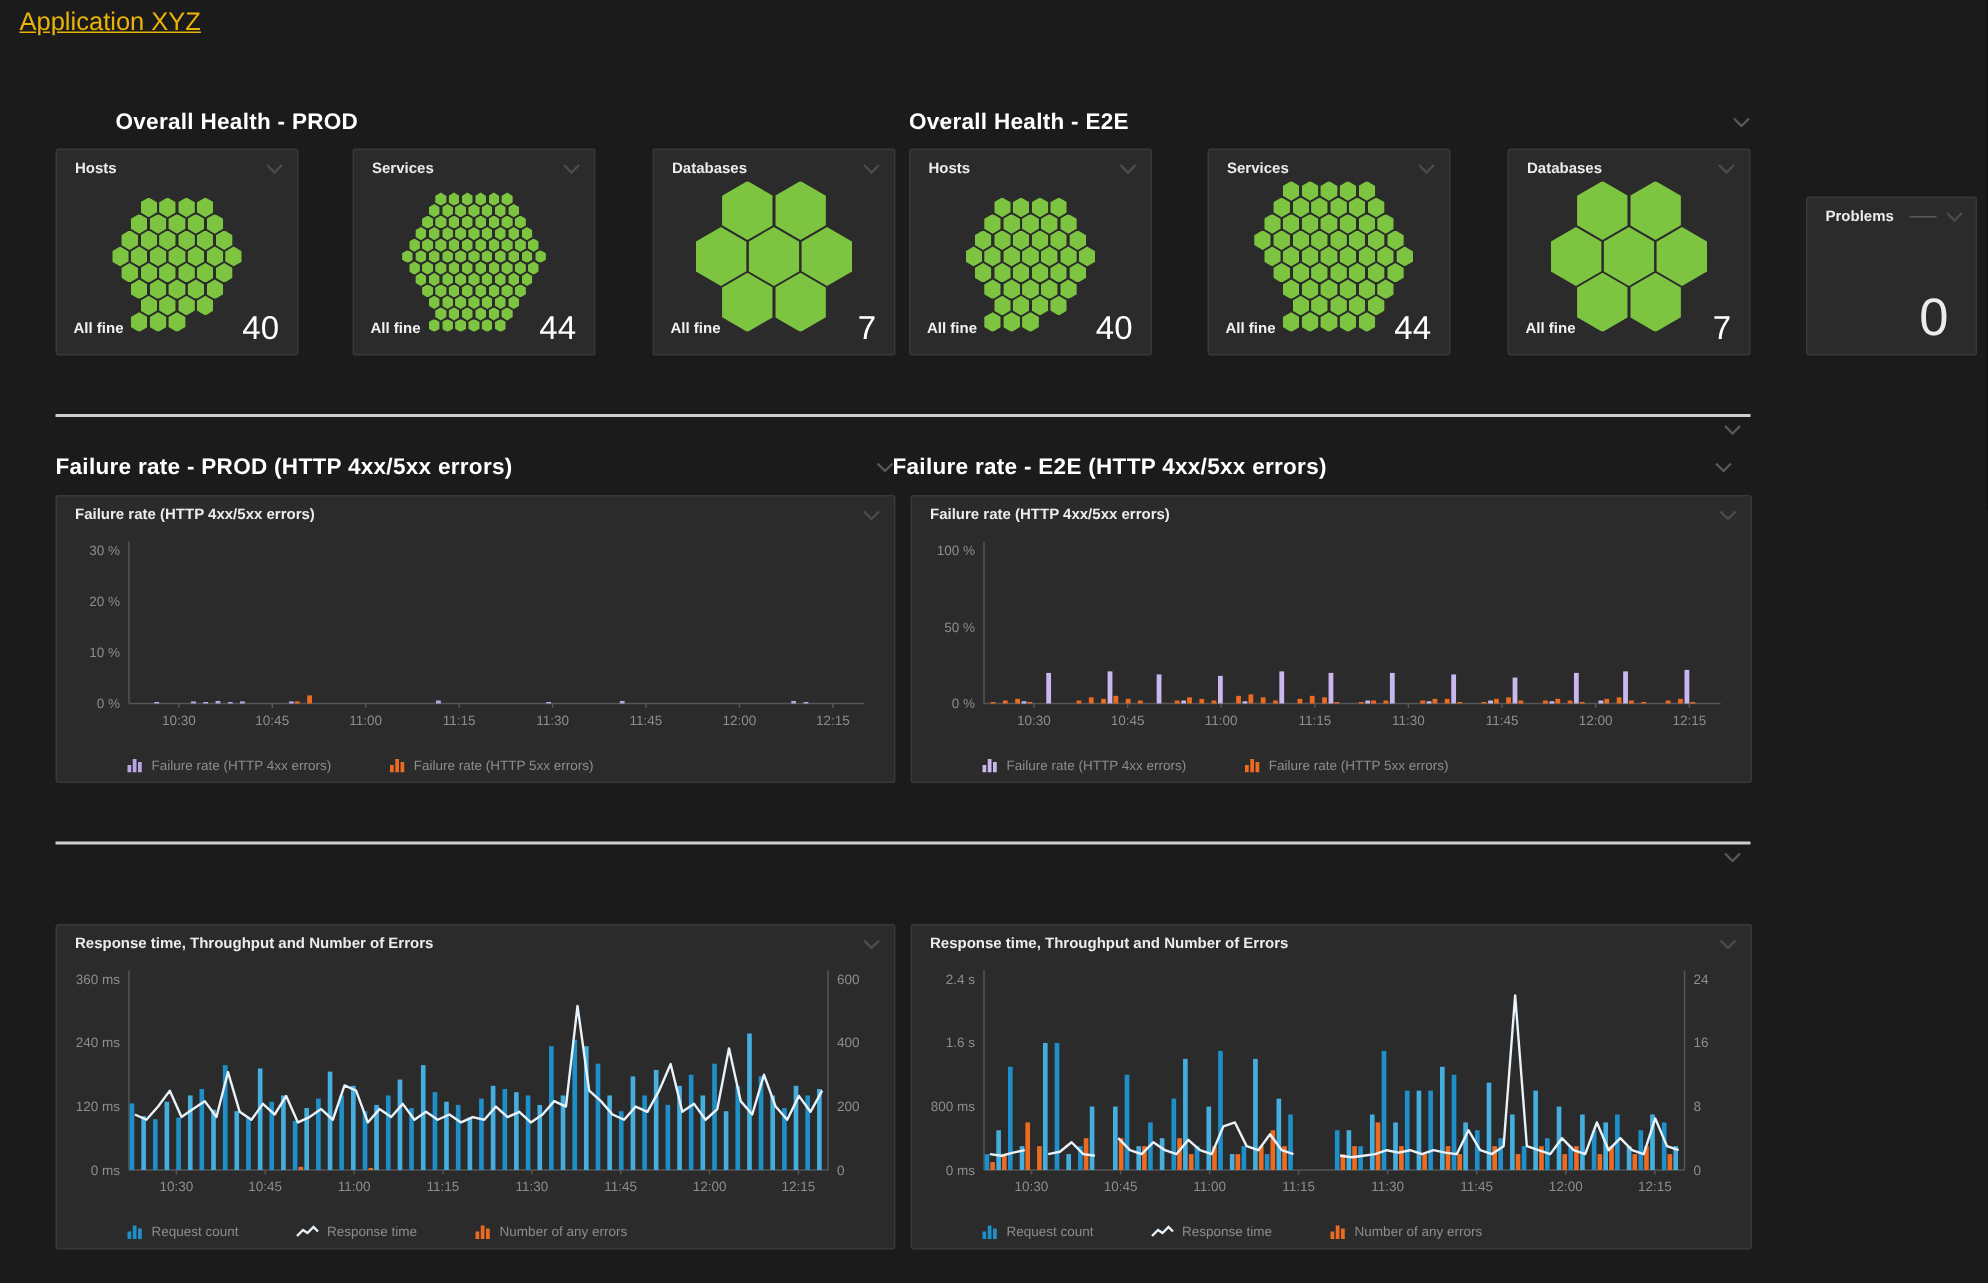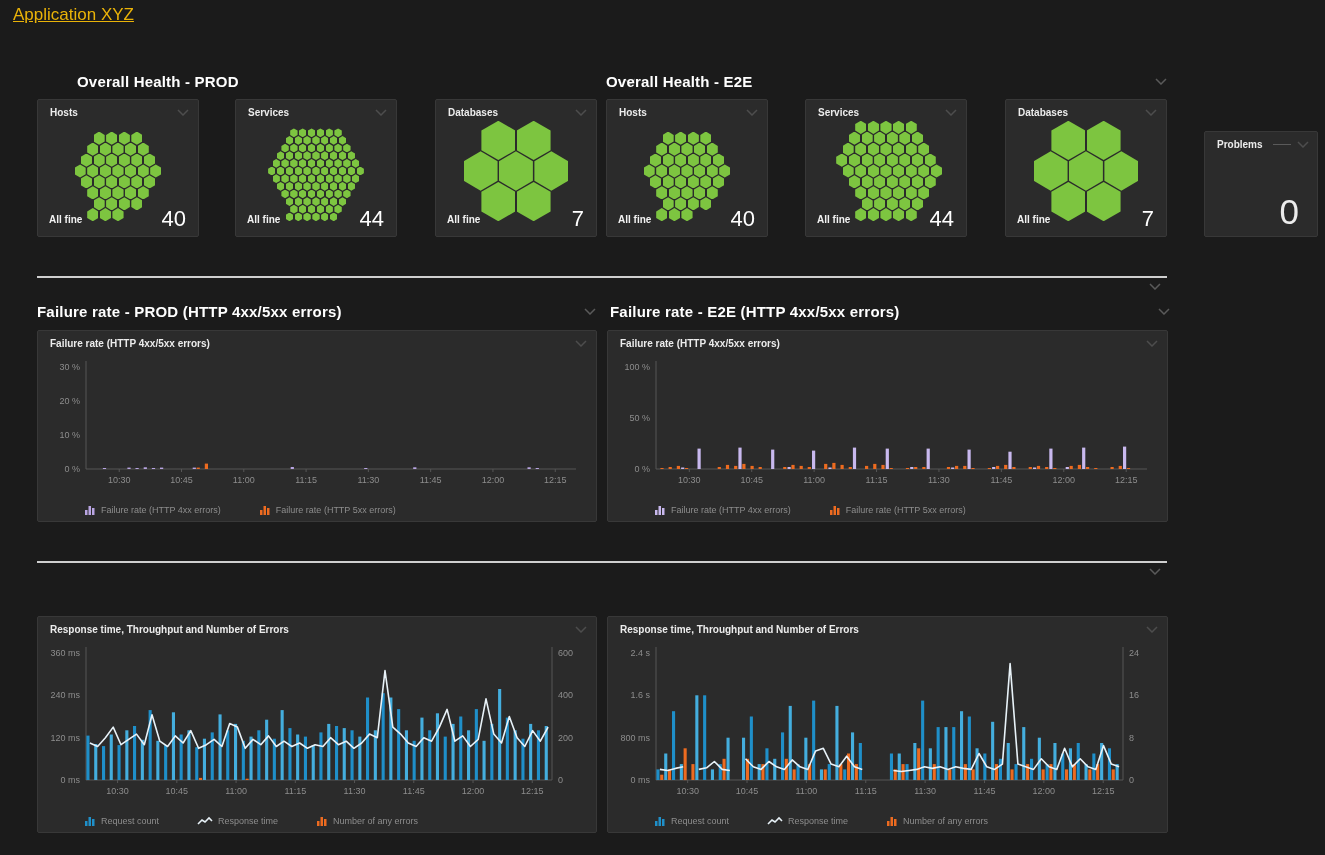--- a/index.html
+++ b/index.html
@@ -405,21 +405,21 @@
     </span>
 
   <div class="abs sec-head" style="left:37px;top:301px;width:560px;">
     <span class="sec-title">Failure rate - PROD (HTTP 4xx/5xx errors)</span>
     <span class="chev">
         <svg width="12" height="7">
           <polyline points="1,1 6,6 11,1" fill="none" stroke="#5a5a5a" stroke-width="1.5"></polyline>
         </svg>
       </span>
   </div>
-  <div class="abs sec-head" style="left:610px;top:301px;width:561px;">
+  <div class="abs sec-head" style="left:595px;top:301px;width:561px;">
     <span class="sec-title">Failure rate - E2E (HTTP 4xx/5xx errors)</span>
     <span class="chev">
         <svg width="12" height="7">
           <polyline points="1,1 6,6 11,1" fill="none" stroke="#5a5a5a" stroke-width="1.5"></polyline>
         </svg>
       </span>
   </div>
 
   <div class="abs tile" style="left:37px;top:330px;width:560px;height:192px;">
     <div class="tile-head">

